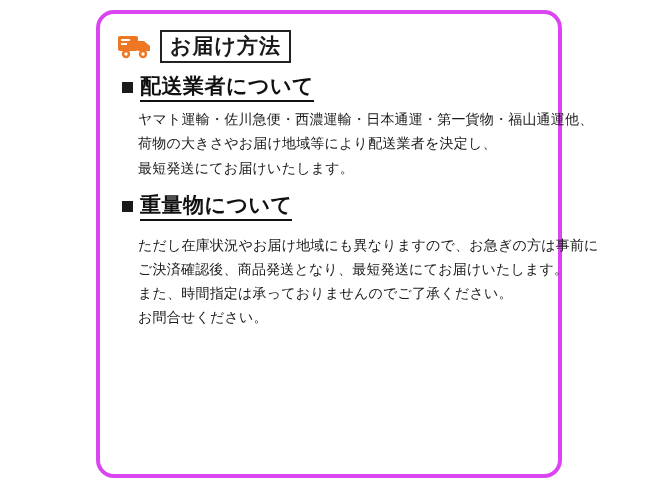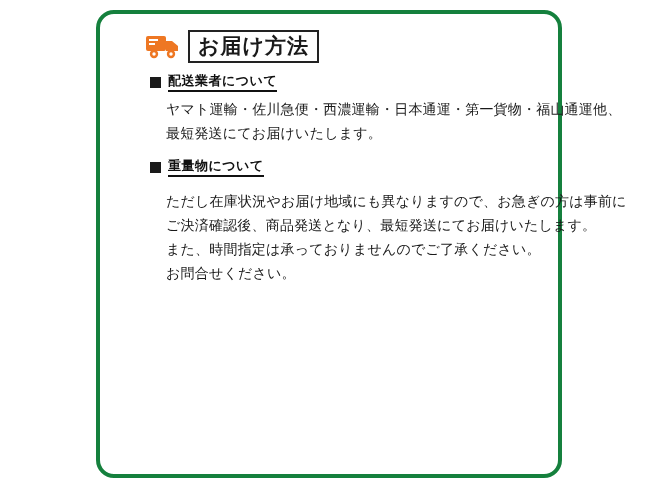--- a/index.html
+++ b/index.html
@@ -19,25 +19,24 @@
     height: 489px;
     background: #ffffff;
   }
   
   .panel {
     position: absolute;
     left: 96px;
     top: 10px;
     width: 466px;
     height: 468px;
-    border: 4px solid #15803d;
+    border: 4px solid #d946ef;
     border-radius: 18px;
     background: #ffffff;
     box-sizing: border-box;
-    padding-left: 28px;
   }
   .panel-inner {
     padding: 16px 20px 10px 18px;
   }
   
   .title-row {
     display: flex;
     align-items: center;
     gap: 8px;
     margin-bottom: 10px;
@@ -69,21 +68,21 @@
     padding-left: 4px;
   }
   .bullet-square {
     width: 11px;
     height: 11px;
     background: #1a1a1a;
     flex: 0 0 auto;
     display: block;
   }
   .section-title {
-    font-size: 13px;
+    font-size: 21px;
     font-weight: bold;
     color: #111111;
     border-bottom: 2px solid #111111;
     line-height: 1.25;
     padding-bottom: 1px;
     letter-spacing: 0.5px;
   }
   .body-lines {
     padding-left: 20px;
   }
@@ -116,20 +115,21 @@
         <div class="title-box">お届け方法</div>
       </div>
 
       <div class="section">
         <div class="section-head">
           <span class="bullet-square"></span>
           <span class="section-title">配送業者について</span>
         </div>
         <div class="body-lines">
           <div class="body-line">ヤマト運輸・佐川急便・西濃運輸・日本通運・第一貨物・福山通運他、</div>
+          <div class="body-line">荷物の大きさやお届け地域等により配送業者を決定し、</div>
           <div class="body-line">最短発送にてお届けいたします。</div>
         </div>
       </div>
 
       <div class="section">
         <div class="section-head">
           <span class="bullet-square"></span>
           <span class="section-title">重量物について</span>
         </div>
       </div>

